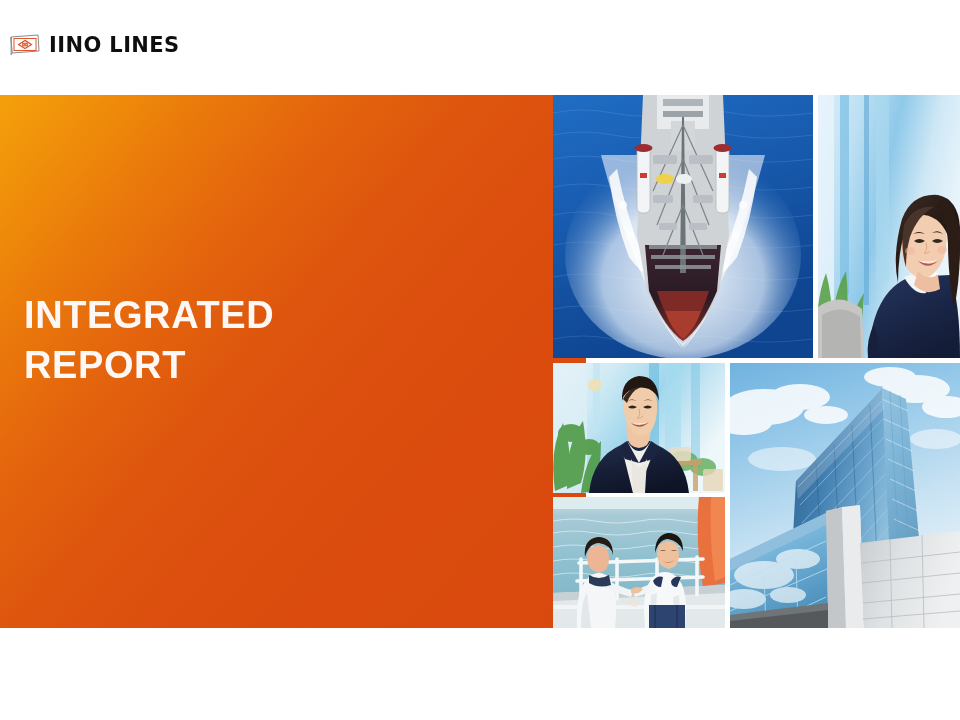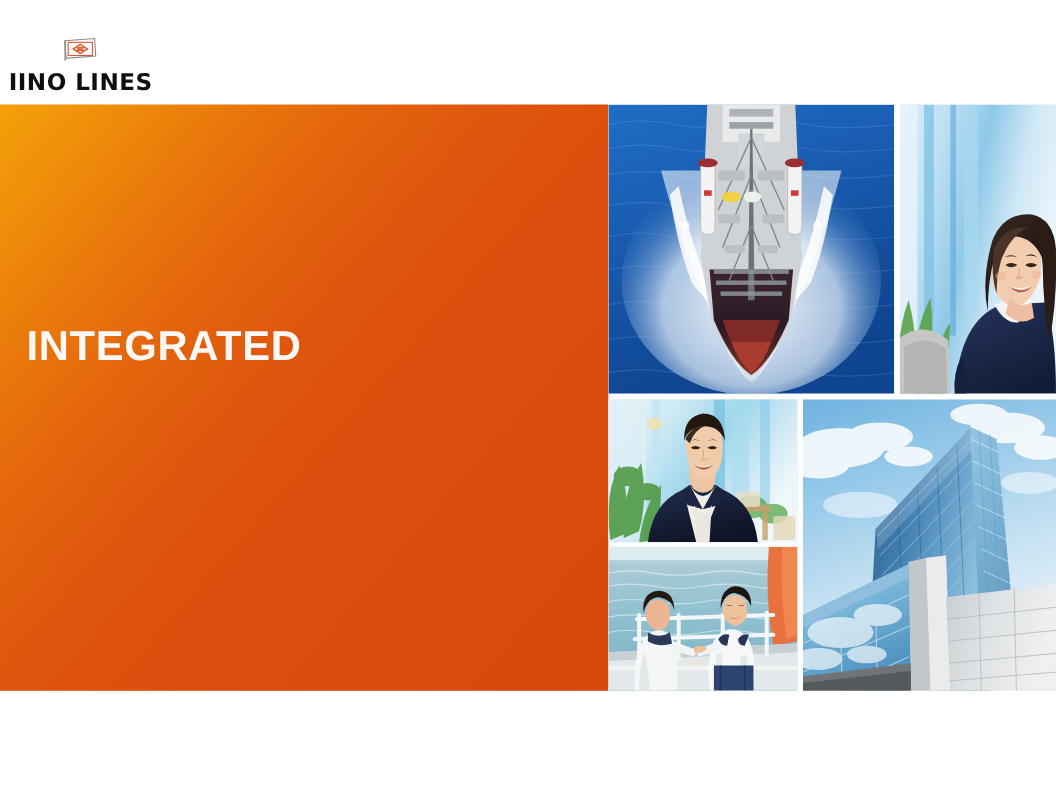--- a/index.html
+++ b/index.html
@@ -25,21 +25,20 @@
     left: 0; top: 0;
     width: 960px; height: 95px;
     background: #ffffff;
   }
   .brand {
     position: absolute;
     left: 8px; top: 32px;
     display: flex;
     align-items: center;
     gap: 7px;
-    flex-direction: column;
   }
   .brand-flag {
     width: 34px; height: 26px;
     display: block;
   }
   .brand-name {
     font-family: "DejaVu Sans", sans-serif;
     font-size: 21px;
     font-weight: 700;
     letter-spacing: 0.4px;
@@ -57,20 +56,21 @@
       linear-gradient(131deg,
         #f4a00a 0%,
         #f0900a 9%,
         #ea7a0b 20%,
         #e4650d 32%,
         #de560e 45%,
         #dc4f0e 58%,
         #da4b0d 75%,
         #d9480d 100%);
     overflow: hidden;
+    padding-left: 33px;
   }
   .hero-title {
     position: absolute;
     left: 24px;
     top: 195px;
     color: #fdf8f5;
     font-size: 38px;
     font-weight: 600;
     letter-spacing: 0.6px;
     line-height: 50px;
@@ -109,20 +109,21 @@
           <path d="M14.6 11.2 L19.4 13.8 M19.4 11.2 L14.6 13.8" stroke="#e0562a" stroke-width="0.9"></path>
         </svg>
       </span>
       <span class="brand-name">IINO LINES</span>
     </div>
   </div>
 
   <div class="hero">
     <div class="hero-title">
       <span class="line">INTEGRATED</span>
+      <span class="line">REPORT</span>
     </div>
   </div>
 
   <div class="tile tile-ship">
     <svg viewBox="0 0 260 263" preserveAspectRatio="none" aria-hidden="true">
       <defs>
         <linearGradient id="seaG" x1="0" y1="0" x2="0.35" y2="1">
           <stop offset="0%" stop-color="#1f6ec4"></stop>
           <stop offset="35%" stop-color="#1a5fb4"></stop>
           <stop offset="70%" stop-color="#13509f"></stop>

